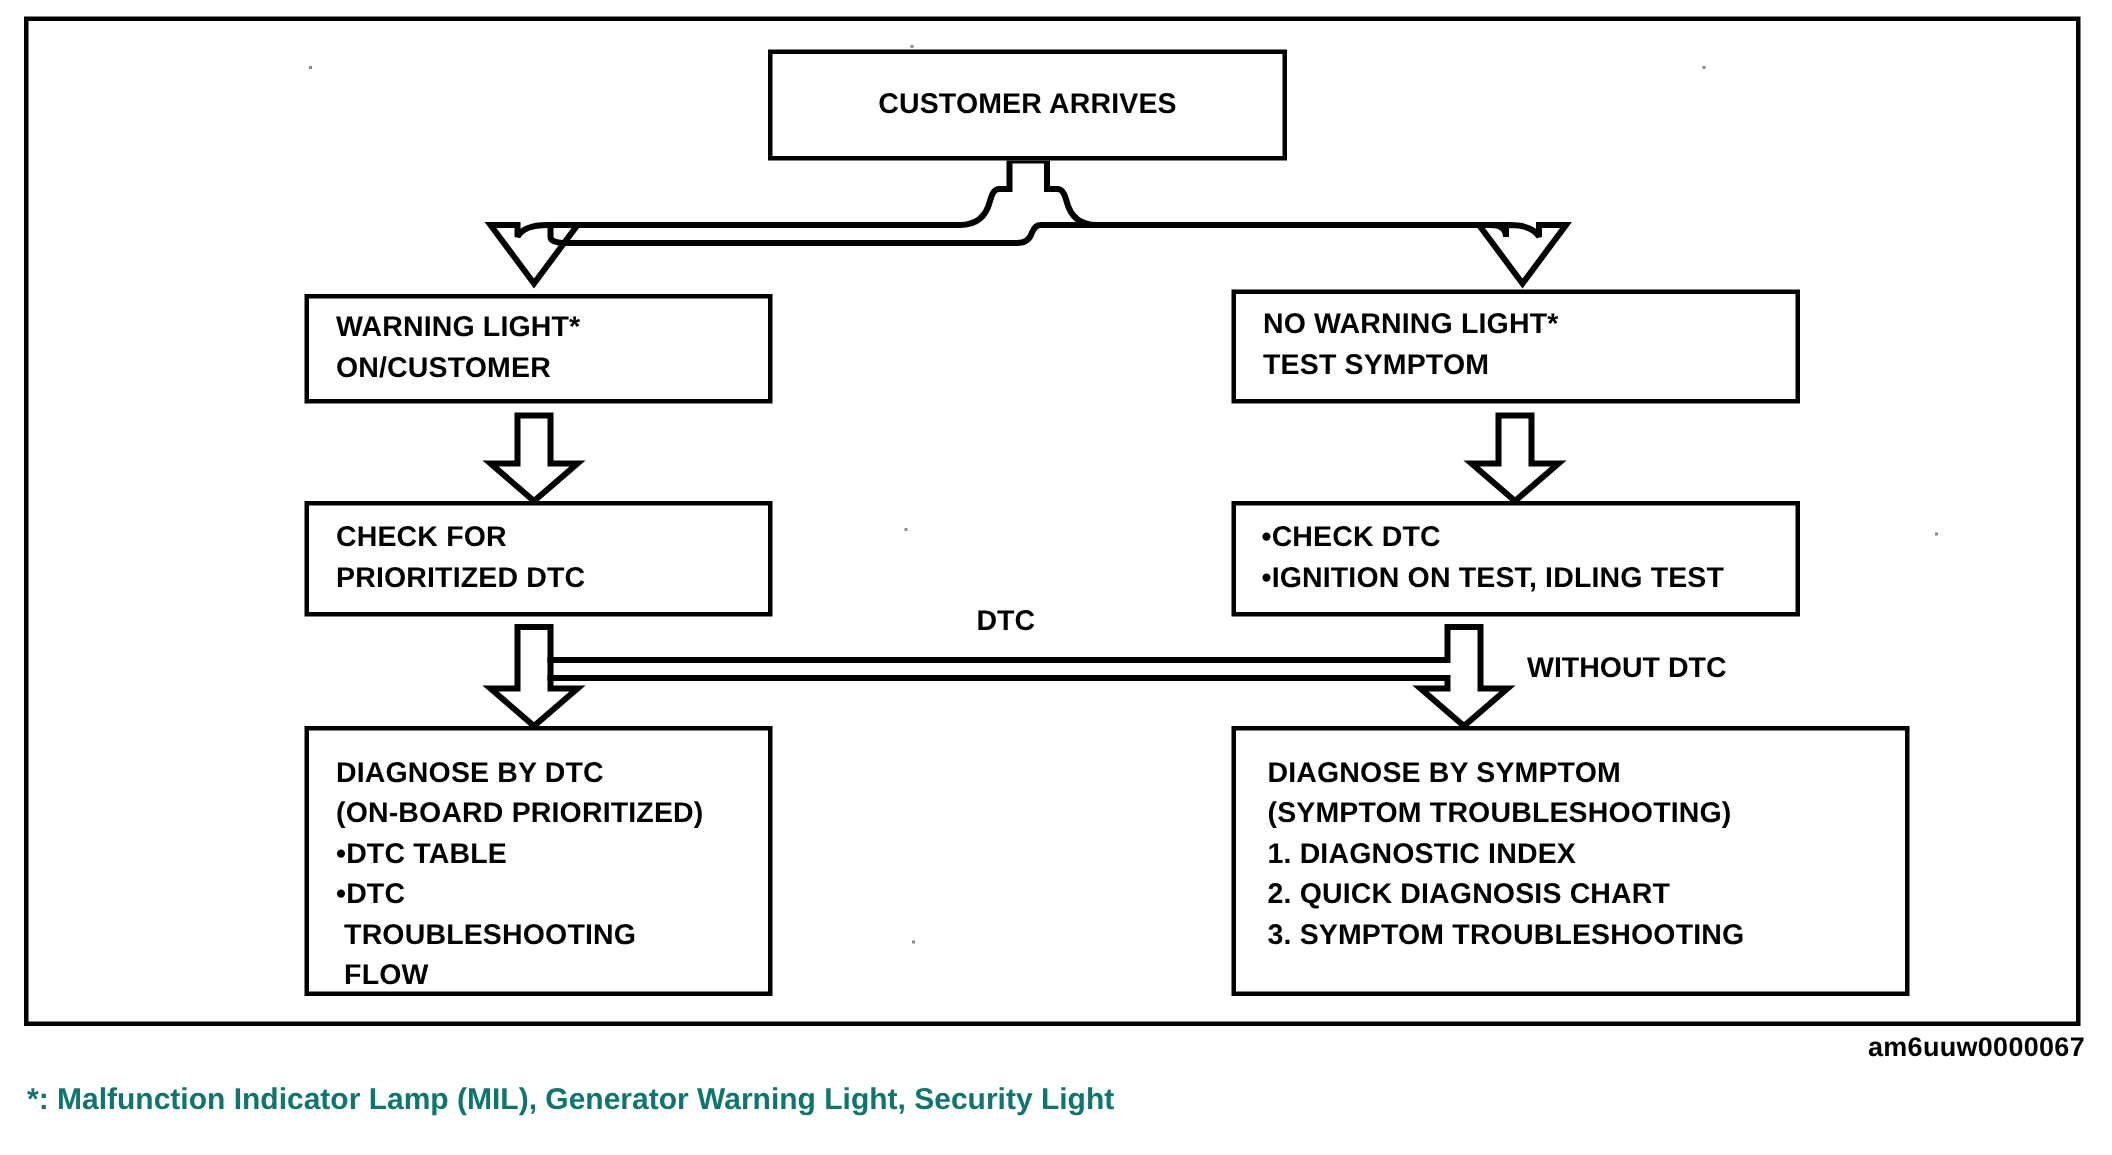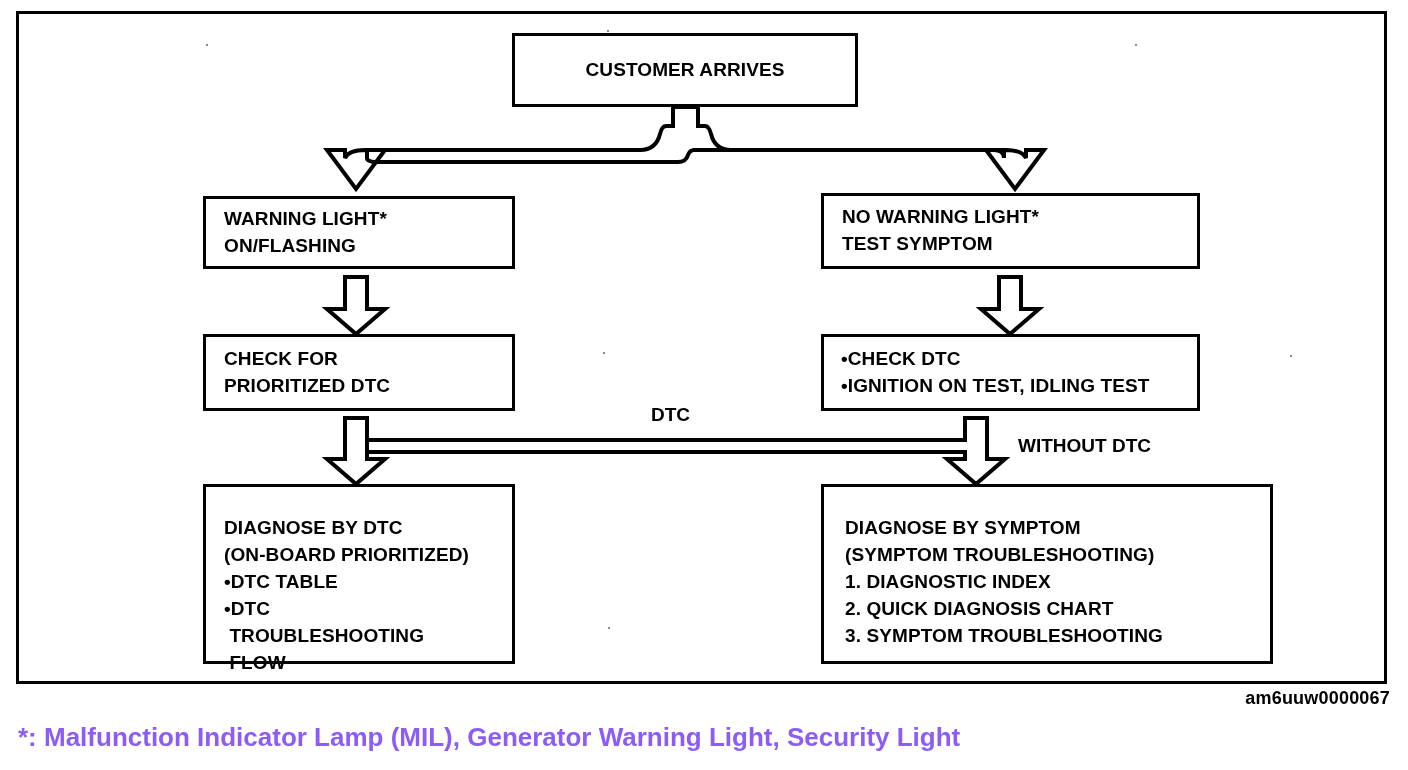--- a/index.html
+++ b/index.html
@@ -54,21 +54,21 @@
   #node-customer-arrives { left: 512px; top: 33px; width: 346px; height: 74px; }
   #node-warning-light    { left: 203px; top: 196px; width: 312px; height: 73px; }
   #node-no-warning-light { left: 821px; top: 193px; width: 379px; height: 76px; }
   #node-check-prioritized{ left: 203px; top: 334px; width: 312px; height: 77px; }
   #node-check-dtc        { left: 821px; top: 334px; width: 379px; height: 77px; }
   #node-diagnose-dtc     { left: 203px; top: 484px; width: 312px; height: 180px; }
   #node-diagnose-symptom { left: 821px; top: 484px; width: 452px; height: 180px; }
 
   #node-diagnose-dtc, #node-diagnose-symptom {
     justify-content: flex-start;
-    padding-top: 28px;
+    padding-top: 16px;
   }
   #node-diagnose-symptom { padding-left: 21px; }
   #node-check-dtc { padding-left: 17px; }
 
   .edge-label {
     position: absolute;
     font-family: "Liberation Sans", sans-serif;
     font-weight: bold;
     font-size: 19px;
     color: #000;
@@ -86,23 +86,23 @@
     font-size: 18px;
     font-weight: bold;
     letter-spacing: 0.2px;
     color: #000;
   }
   #footnote {
     position: absolute;
     left: 18px;
     top: 722px;
     font-family: "Liberation Sans", sans-serif;
-    font-size: 26px;
-    font-weight: bold;
-    color: #8b5cf6;
+    font-size: 20px;
+    font-weight: bold;
+    color: #0f766e;
     white-space: nowrap;
   }
   svg.arrows {
     position: absolute;
     left: 0; top: 0;
     width: 1408px;
     height: 770px;
     z-index: 2;
     pointer-events: none;
   }
@@ -191,21 +191,21 @@
              L 965 440
              Z"></path>
   </svg>
 
   <div class="node center" id="node-customer-arrives">
     <span class="ln">CUSTOMER ARRIVES</span>
   </div>
 
   <div class="node leftal" id="node-warning-light">
     <span class="ln">WARNING LIGHT*</span>
-    <span class="ln">ON/FLASHING</span>
+    <span class="ln">ON/CUSTOMER</span>
   </div>
 
   <div class="node leftal" id="node-no-warning-light">
     <span class="ln">NO WARNING LIGHT*</span>
     <span class="ln">TEST SYMPTOM</span>
   </div>
 
   <div class="node leftal" id="node-check-prioritized">
     <span class="ln">CHECK FOR</span>
     <span class="ln">PRIORITIZED DTC</span>

